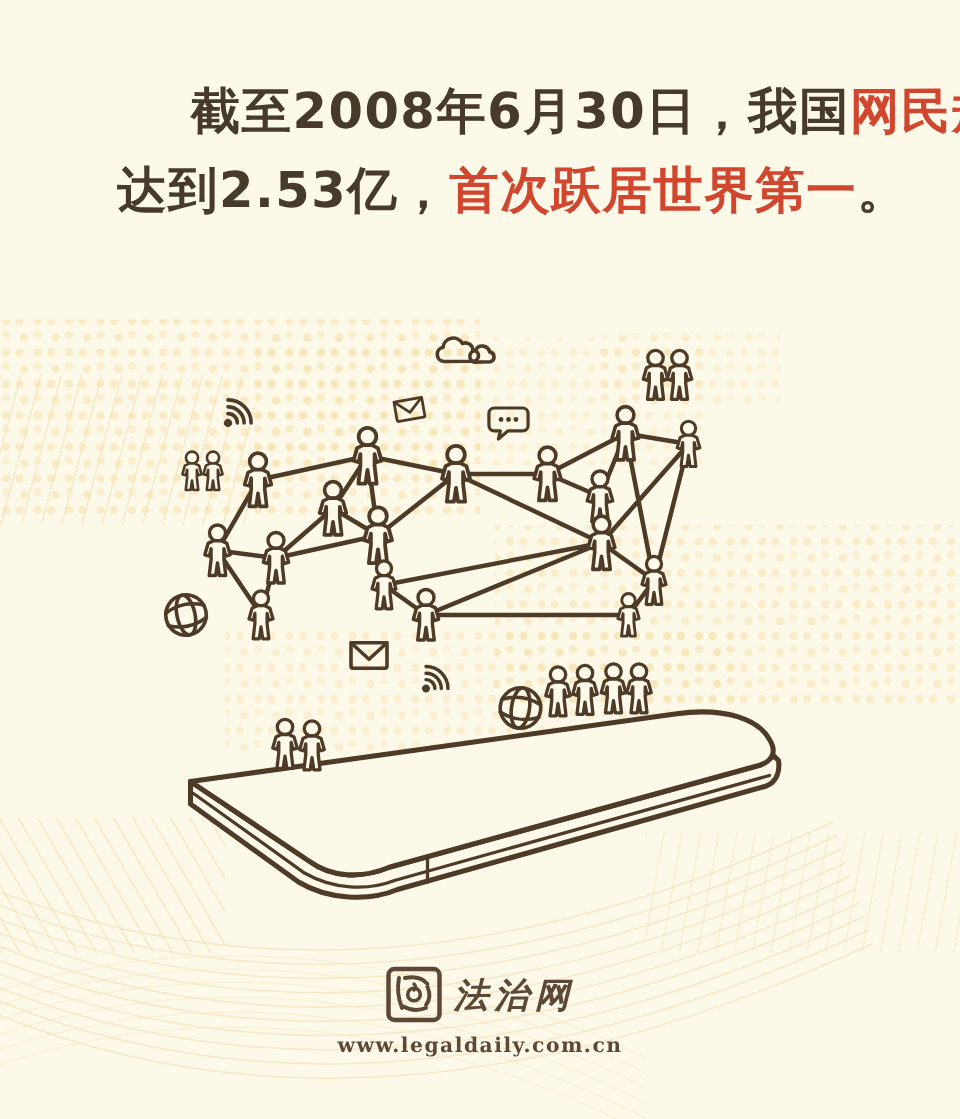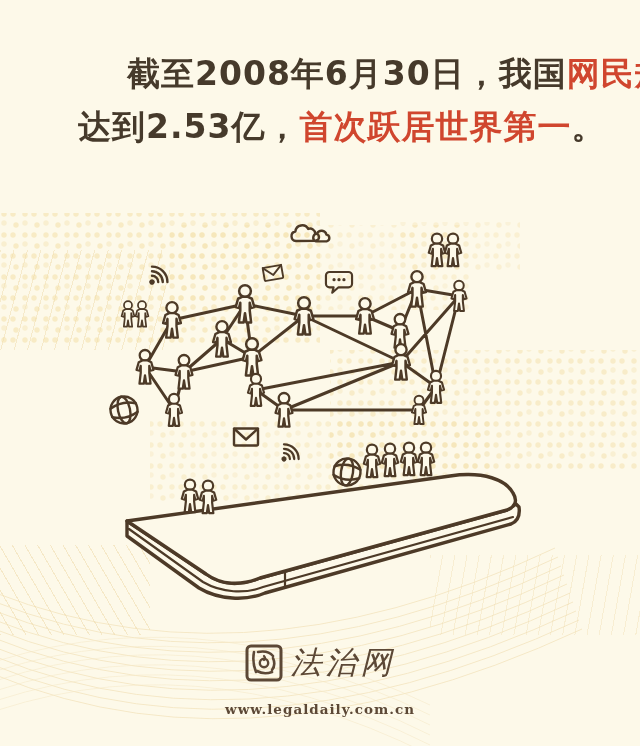--- a/index.html
+++ b/index.html
@@ -37,23 +37,23 @@
   .ln{fill:none;stroke:var(--ink);stroke-width:3;stroke-linecap:round;stroke-linejoin:round;}
   .ln2{fill:none;stroke:var(--ink);stroke-width:2.2;stroke-linecap:round;}
   .fig{fill:var(--bg);stroke:var(--ink);stroke-width:2.4;stroke-linejoin:round;}
   .icn{fill:none;stroke:var(--ink);stroke-width:2.4;stroke-linecap:round;stroke-linejoin:round;}
   .icnfill{fill:var(--ink);stroke:none;}
   .phone{fill:var(--bg);stroke:var(--ink);stroke-width:3.4;stroke-linejoin:round;}
   .wave{fill:none;stroke:var(--wave);stroke-width:1;}
   
   .footer{position:absolute;left:0;top:641px;width:640px;text-align:center;color:var(--brown);}
   .logo-row{display:flex;align-items:center;justify-content:center;gap:8px;height:44px;}
-  .logo-text{font-size:31px;font-weight:400;font-style:italic;letter-spacing:4px;
+  .logo-text{font-size:23px;font-weight:700;font-style:italic;letter-spacing:4px;
     font-family:"DejaVu Serif",serif;color:var(--brown);}
-  .url{margin-top:16px;font-family:"DejaVu Serif",serif;font-weight:700;
+  .url{margin-top:4px;font-family:"DejaVu Serif",serif;font-weight:700;
     font-size:13.5px;letter-spacing:1px;color:var(--brown);}
 </style>
 </head>
 <body>
 
 <div class="poster">
 
   <div class="headline">
     <div class="hl-line hl-line1">
       <span>截至2008年6月30日，我国</span><span class="hl-red">网民规模</span>

